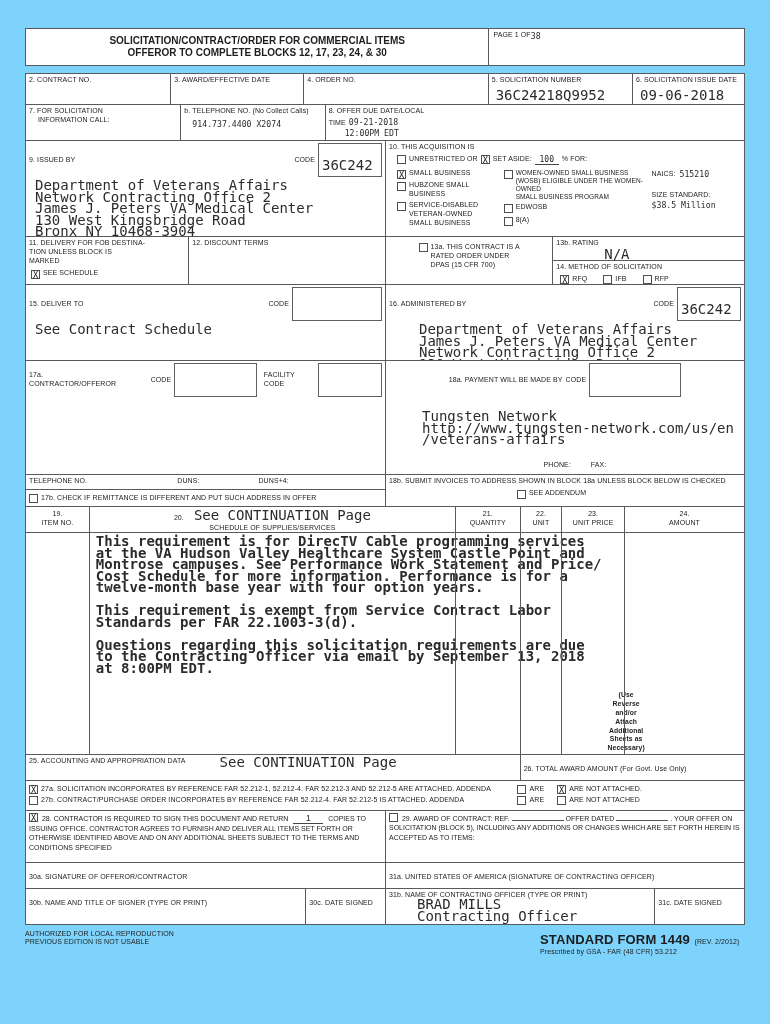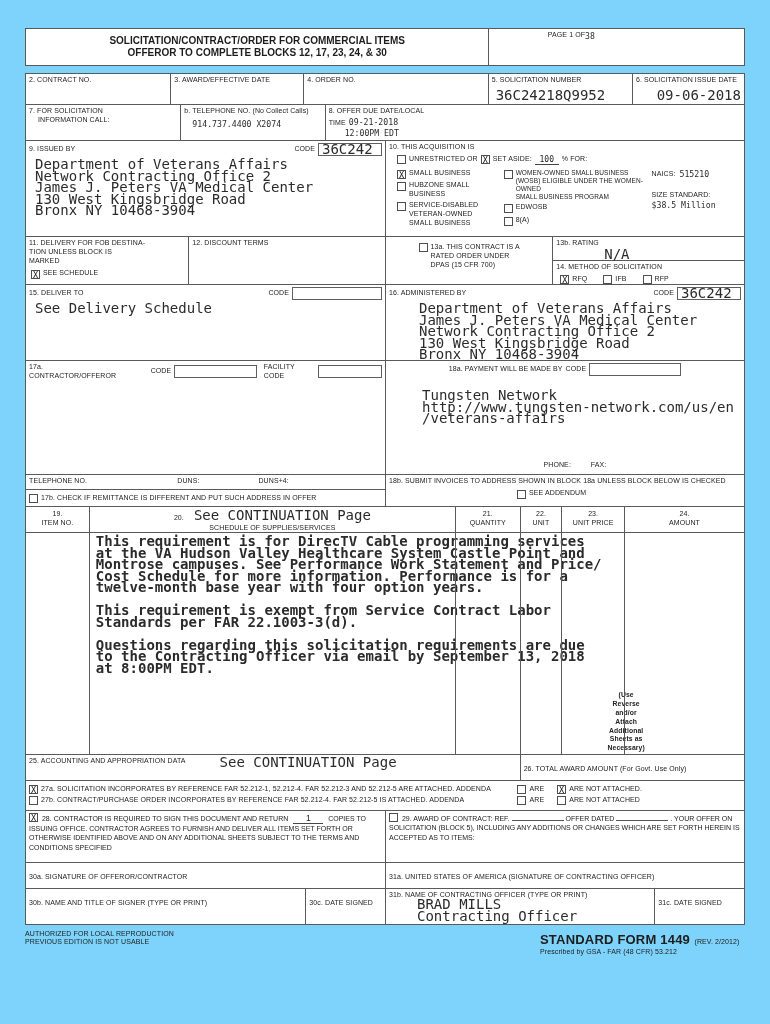--- a/index.html
+++ b/index.html
@@ -14,35 +14,35 @@
   .lab{font-size:7px;line-height:8.8px;color:#222;letter-spacing:0.1px;}
   .lab-s{font-size:6.5px;line-height:8px;}
   .pre{white-space:pre-line;}
   .mono{font-family:"DejaVu Sans Mono","Liberation Mono",monospace;font-size:14px;line-height:11.5px;color:#2b2b2b;white-space:pre;}
   .mono-s{font-size:8.2px;line-height:10.5px;}
   .cb{flex:none;display:inline-block;width:9px;height:9px;border:1px solid #4e4e4e;font-family:"DejaVu Sans Mono",monospace;font-size:8.5px;line-height:8px;text-align:center;color:#111;background:#fff;overflow:hidden;}
   .cbrow{display:flex;align-items:flex-start;margin-bottom:2.5px;}
   .cbrow .cb{margin-right:3px;margin-top:1px;}
   .hline{display:flex;align-items:center;gap:3px;}
   .cl{margin-left:auto;}
-  .codebox{border:1px solid #5f5f5f;height:13px;line-height:11px;padding:0 3px;min-width:64px;background:#fff;}
+  .codebox{border:1px solid #5f5f5f;height:13px;line-height:11px;padding:16px 3px;min-width:64px;background:#fff;}
   
   .headbox{display:flex;height:38px;margin-bottom:7px;}
   .titlecell{width:64.4%;display:flex;flex-direction:column;justify-content:center;align-items:center;}
   .t1{font-size:10px;font-weight:bold;line-height:12.5px;text-align:center;}
   .reqcell{width:20.2%;padding:2px 3px;}
   .reqv{padding-left:2px;}
   .reqv2{border-top:1px solid #9a9a9a;}
-  .pagecell{width:15.4%;padding:2px 4px;display:flex;justify-content:flex-end;align-items:flex-start;}
+  .pagecell{width:15.4%;padding:2px 4px;display:flex;justify-content:flex-start;align-items:flex-start;}
   
   .r2{height:30px;}
   .r2 .cell{display:flex;flex-direction:column;}
   .w2a{width:20.1%}.w2b{width:18.5%}.w2c{width:25.7%}.w2d{width:20.1%}.w2e{width:15.6%}
   .botval{margin-top:auto;margin-bottom:1px;padding-left:4px;}
-  .ctr{text-align:right;}
+  .ctr{text-align:left;}
   
   .r3{height:36px;}
   .w3a{width:21.5%}.w3b{width:42.8%}.w3c{width:20.1%}.w3d{width:15.6%}
   .ind{padding-left:9px;}
   .v3{margin-top:3px;padding-left:8px;}
   .duedate{display:flex;align-items:baseline;gap:3px;margin-top:1px;}
   .duetime{margin-left:16px;}
   
   .r4{height:96px;}
   .half{width:50%;}
@@ -283,21 +283,21 @@
         </div>
       </div>
 
       <div class="row r6 bt">
         <div class="cell half">
           <div class="hline">
             <span class="lab">15. DELIVER TO</span>
             <span class="lab cl">CODE</span>
             <span class="codebox cbx90"></span>
           </div>
-          <div class="mono addr">See Delivery Schedule</div>
+          <div class="mono addr">See Contract Schedule</div>
         </div>
         <div class="cell half bl">
           <div class="hline">
             <span class="lab">16. ADMINISTERED BY</span>
             <span class="lab cl">CODE</span>
             <span class="codebox mono">36C242</span>
           </div>
           <div class="mono addr addr16">Department of Veterans Affairs
 James J. Peters VA Medical Center
 Network Contracting Office 2

